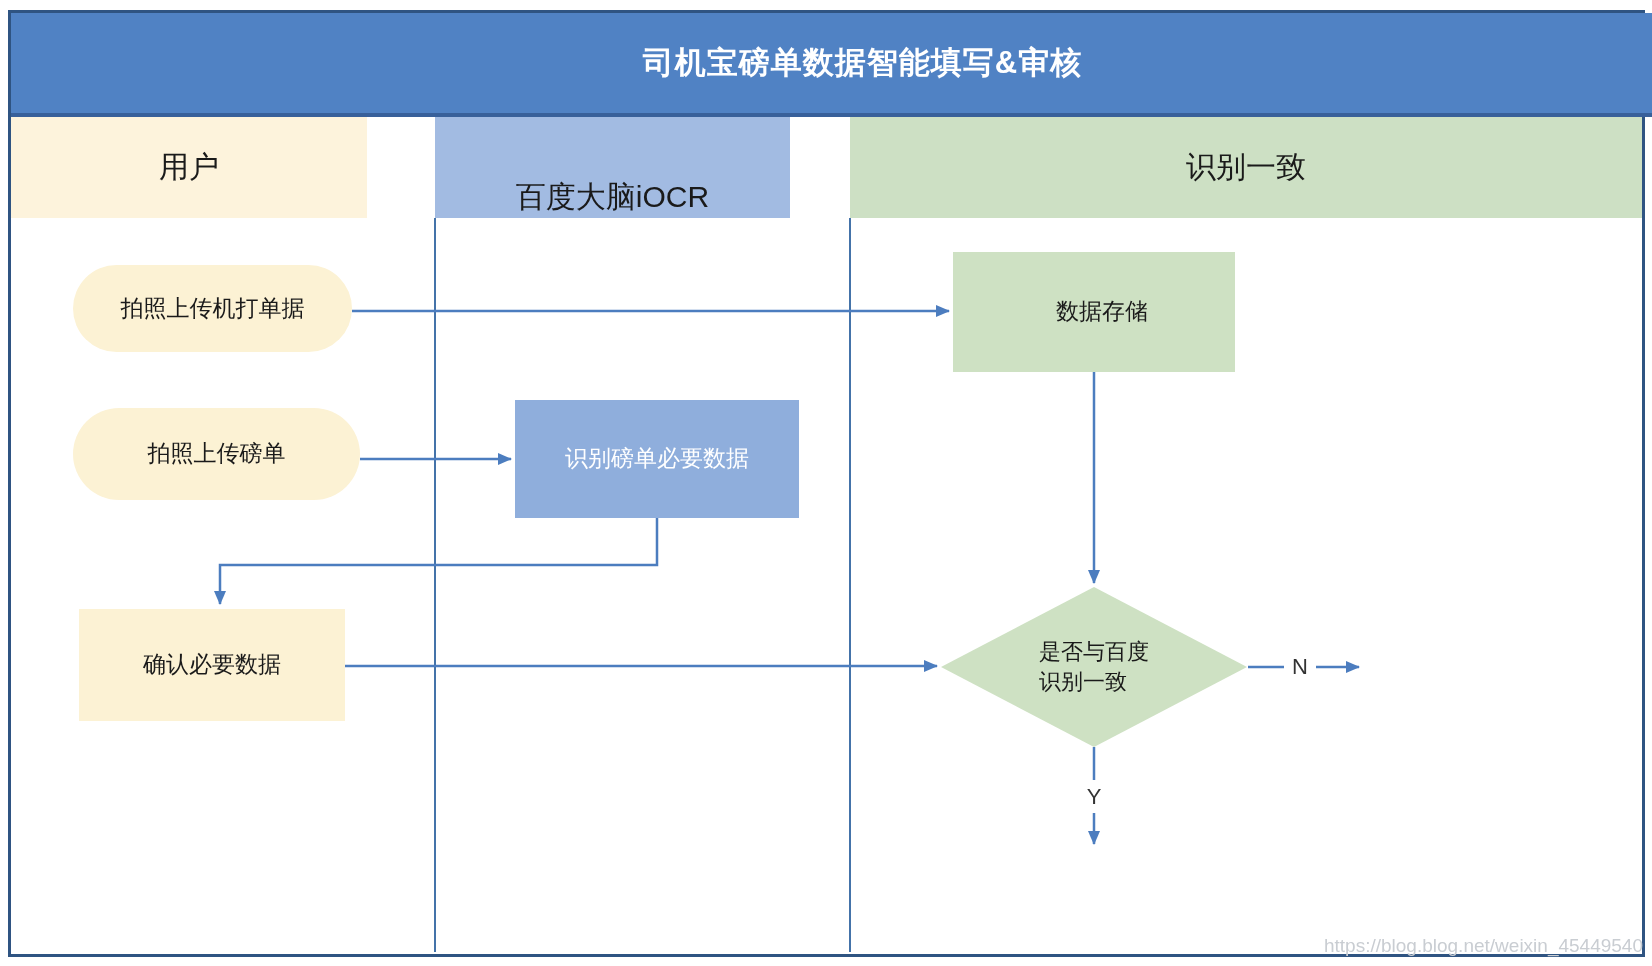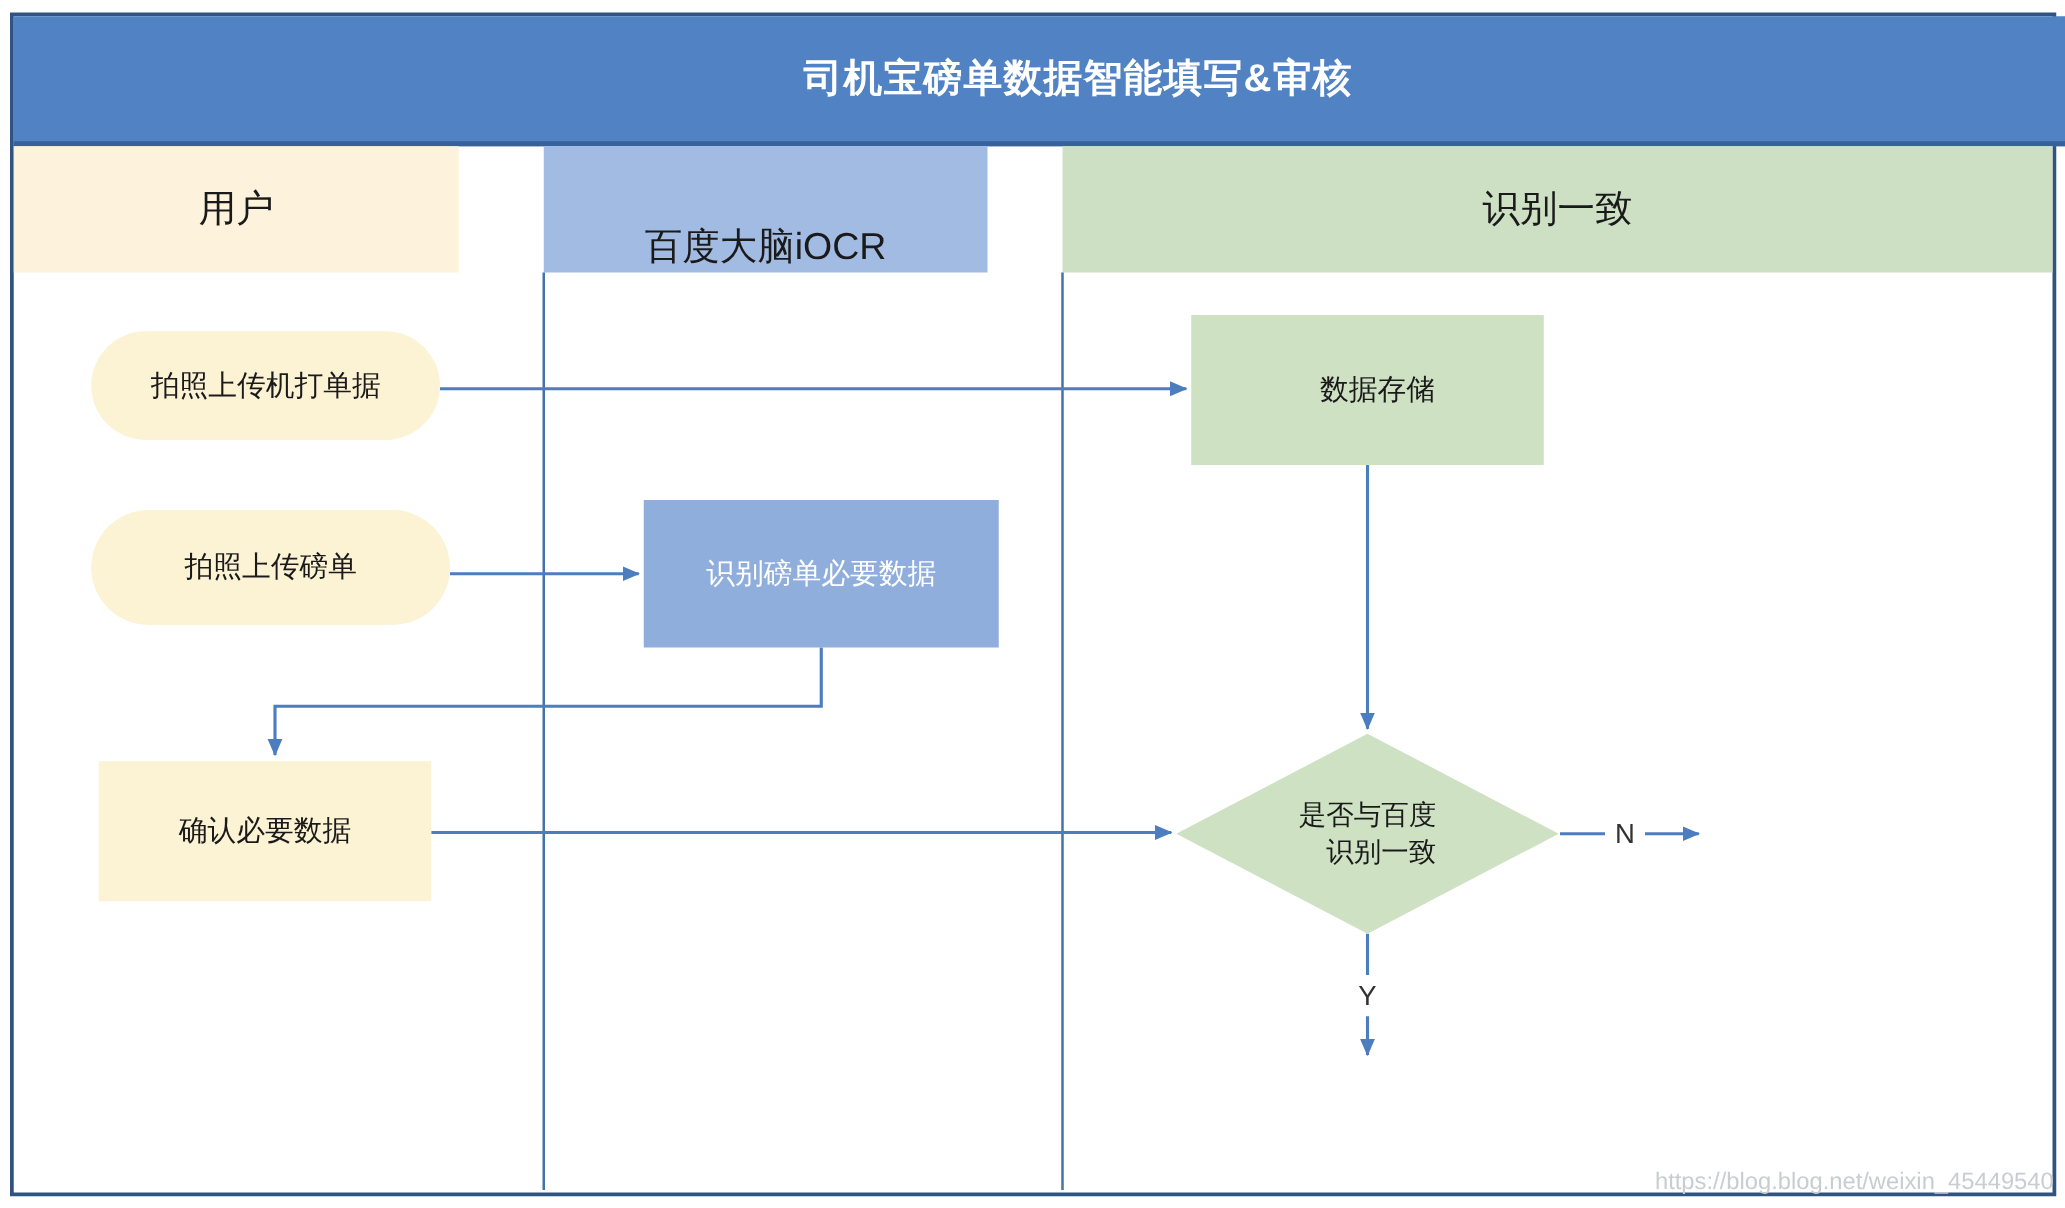--- a/index.html
+++ b/index.html
@@ -15,21 +15,21 @@
              box-sizing:content-box;display:flex;align-items:center;justify-content:center;padding-left:36px;}
   .title-text{color:#ffffff;font-size:31px;font-weight:bold;letter-spacing:1px;}
 
   .lane-header{position:absolute;top:117px;height:101px;display:flex;
                align-items:center;justify-content:center;font-size:30px;}
   .lane-user{left:11px;width:356px;background:var(--lane_user);}
   .lane-ocr{left:435px;width:355px;background:var(--lane_ocr);align-items:flex-end;}
   .lane-platform{left:850px;width:792px;background:var(--lane_platform);}
 
   .node{position:absolute;display:flex;align-items:center;justify-content:center;
-        text-align:right;font-size:23px;line-height:1.35;box-sizing:border-box;
+        text-align:left;font-size:23px;line-height:1.35;box-sizing:border-box;
         white-space:pre-line;z-index:3;}
   .stadium{background:var(--shape_cream);border-radius:46px;}
   .n-upload-receipt{left:73px;top:265px;width:279px;height:87px;}
   .n-upload-weighbill{left:73px;top:408px;width:287px;height:92px;}
   .n-recognize{left:515px;top:400px;width:284px;height:118px;background:var(--shape_blue);color:#ffffff;}
   .n-confirm{left:79px;top:609px;width:266px;height:112px;background:var(--shape_cream);}
   .n-storage{left:953px;top:252px;width:282px;height:120px;background:var(--shape_green);padding-left:16px;}
   .n-decision{left:941px;top:587px;width:306px;height:160px;background:var(--shape_green);
               clip-path:polygon(50% 0,100% 50%,50% 100%,0 50%);font-size:22px;}
   .n-manual{left:1363px;top:607px;width:247px;height:118px;background:#ffffff;

